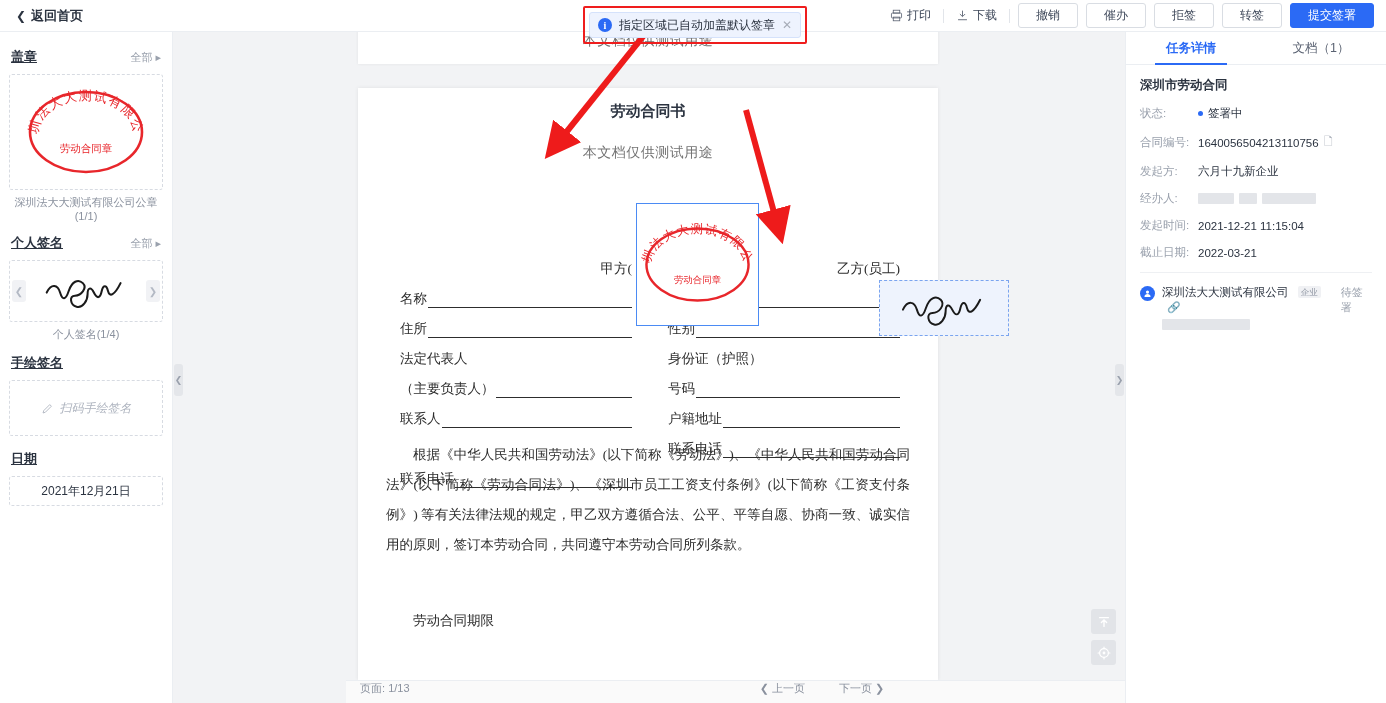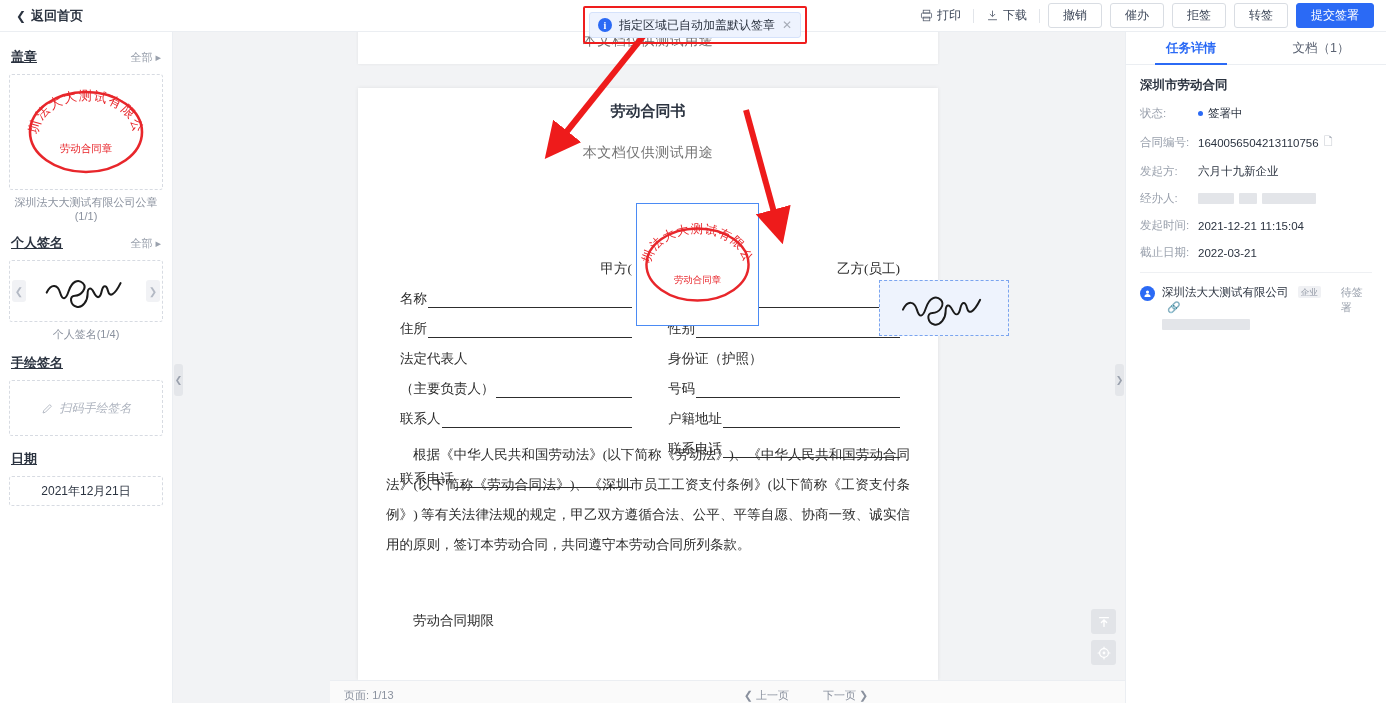--- a/index.html
+++ b/index.html
@@ -29,21 +29,21 @@
   .back-chev { font-size: 12px; font-weight: normal; }
   .top-actions {
     margin-left: auto; display: flex; align-items: center; gap: 0; margin-right: 12px;
   }
   .txt-act {
     display: flex; align-items: center; gap: 4px;
     font-size: 12px; color: #3d4759; padding: 0 12px; cursor: pointer;
   }
   .vdiv { width: 1px; height: 14px; background: #e2e5ea; }
   .btn {
-    height: 25px; min-width: 54px; padding: 0 8px;
+    height: 25px; min-width: 54px; padding: 0 17px;
     border: 1px solid #d9dde3; border-radius: 3px; background: #fff;
     font-size: 12px; color: #3d4759; cursor: pointer;
     display: flex; align-items: center; justify-content: center;
     margin-left: 8px;
   }
   .btn.primary { background: #2b6af5; border-color: #2b6af5; color: #fff; min-width: 78px; }
   .ico-svg { display: inline-block; vertical-align: middle; }
 
   
   .toast-outer {
@@ -165,23 +165,23 @@
 
   
   .handle {
     position: absolute; width: 9px; height: 32px; background: #e4e6ea; border-radius: 3px;
     display: flex; align-items: center; justify-content: center;
     font-size: 9px; color: #9aa1ad; cursor: pointer; z-index: 30;
   }
 
   
   .bottombar {
-    position: absolute; left: 157px; bottom: 0; width: 952px; height: 23px;
+    position: absolute; left: 173px; bottom: 0; width: 952px; height: 23px;
     background: #fafafa; border-top: 1px solid #ebeef2;
-    display: flex; align-items: flex-end; font-size: 11px; color: #8a919e;
+    display: flex; align-items: flex-start; font-size: 11px; color: #8a919e;
   }
   .bb-left { margin-left: 14px; }
   .bb-center { position: absolute; left: 50%; transform: translateX(-50%); display: flex; gap: 34px; }
   .bb-click { cursor: pointer; }
 
   
   .rpanel {
     position: absolute; top: 32px; right: 0; width: 261px; height: 671px;
     background: #fff; border-left: 1px solid #ebeef2; overflow: hidden;
   }

